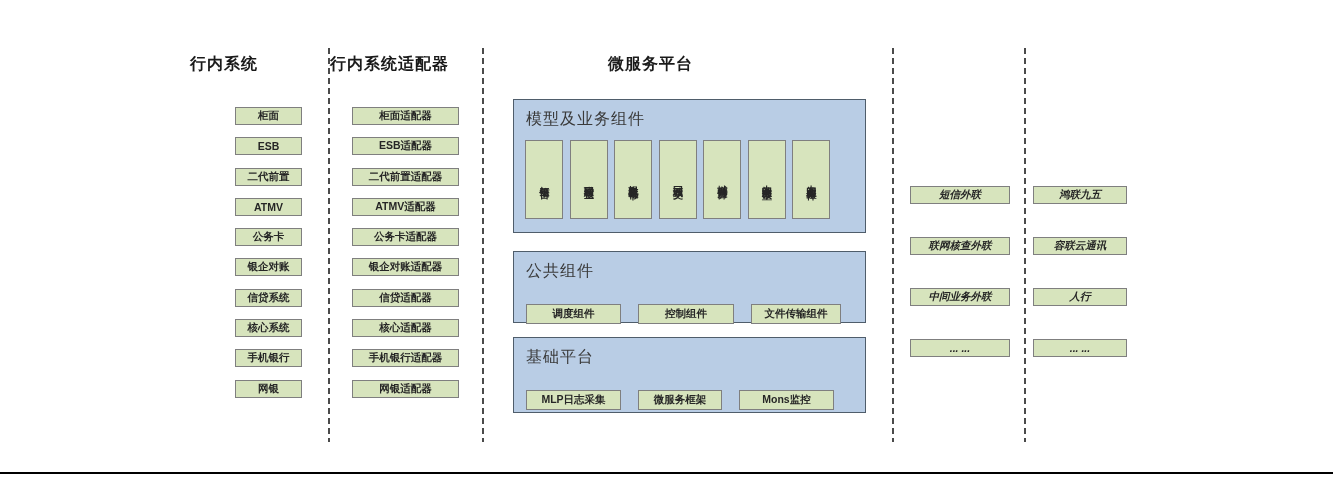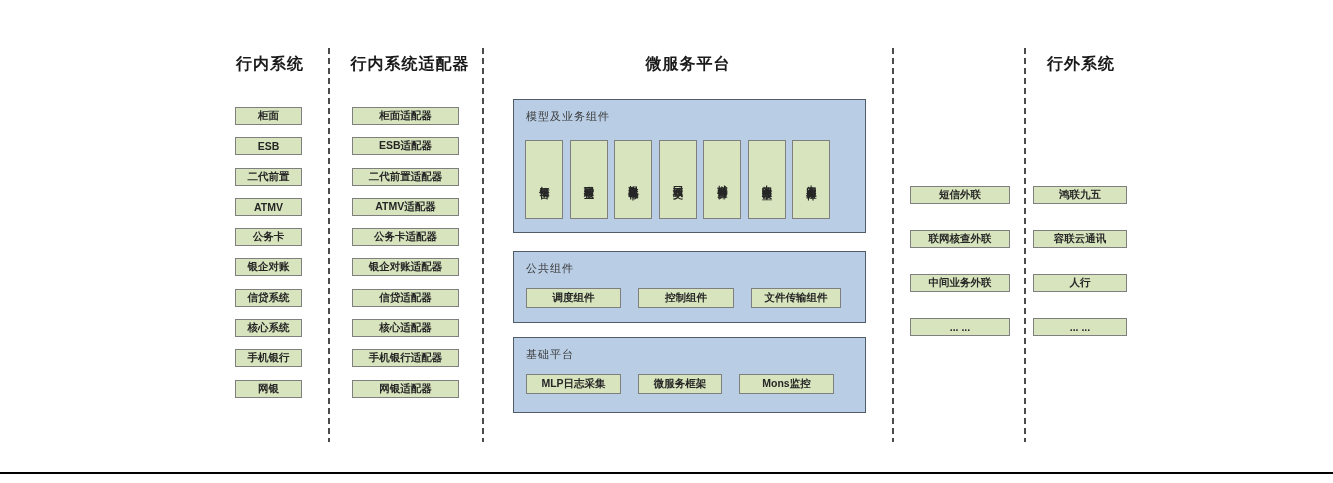--- a/index.html
+++ b/index.html
@@ -1,62 +1,61 @@
 <!DOCTYPE html>
 <html><head>
 <meta charset="utf-8">
 <style>
   html,body { margin:0; padding:0; background:#ffffff; }
   .canvas {
     position:relative; width:1333px; height:483px; background:#ffffff;
     font-family:"Liberation Sans", sans-serif; overflow:hidden;
   }
   .col-header {
-    position:absolute; top:54px; width:160px; text-align:center;
+    position:absolute; top:54px; width:160px; 
     font-size:16px; font-weight:bold; color:#1a1a1a; letter-spacing:1px;
   }
   .vline {
     position:absolute; top:48px; height:394px; width:2px;
     background:repeating-linear-gradient(to bottom, #4a4a4a 0 6px, transparent 6px 10px);
   }
   .vstack { position:absolute; display:flex; flex-direction:column; }
   .gap-s { row-gap:12.3px; }
-  .gap-l { row-gap:26px; }
+  .gap-l { row-gap:33px;font-style:italic; }
   .box {
     background:#d7e4bd; border:1px solid #7f7f7f; box-sizing:border-box;
     display:flex; align-items:center; justify-content:center;
     font-size:10.5px; font-weight:bold; color:#262626; white-space:nowrap;text-align:center;
   }
   .sys-box { height:18px; width:100%; }
   .panel {
     position:absolute; left:513px; width:353px; box-sizing:border-box;
     background:#b9cde5; border:1.5px solid #4f5d6b;
   }
   .panel-title {
-    position:absolute; left:12px; top:9px; font-size:11px; color:#3a3a3a; letter-spacing:1px;
+    position:absolute; left:12px; top:9px; font-size:16px; color:#3a3a3a; letter-spacing:1px;
   }
   .vbox-row { position:absolute; left:11px; top:40px; display:flex; column-gap:6.5px; }
   .vbox {
     width:38px; height:79px;
     writing-mode:vertical-rl; text-orientation:upright;
     font-size:10px; letter-spacing:1px;
   }
-  .hbox-row { position:absolute; left:12px; display:flex; column-gap:17px; }
+  .hbox-row { position:absolute; left:12px; display:flex; column-gap:17px;margin-top:16px; }
   .hbox { height:20px; }
   .bottom-rule { position:absolute; left:0; top:472px; width:1333px; height:2px; background:#000000; }
 </style>
 </head>
 <body>
 
 <div class="canvas">
 
   <div class="col-header" style="left:190px">行内系统</div>
   <div class="col-header" style="left:330px">行内系统适配器</div>
   <div class="col-header" style="left:608px">微服务平台</div>
-  <div class="col-header" style="left:1001px">行外系统</div>
 
   <div class="vline" style="left:328px"></div>
   <div class="vline" style="left:482px"></div>
   <div class="vline" style="left:892px"></div>
   <div class="vline" style="left:1024px"></div>
 
   <div class="vstack gap-s" style="left:235px; top:107px; width:67px">
     <div class="box sys-box">柜面</div>
     <div class="box sys-box">ESB</div>
     <div class="box sys-box">二代前置</div>

